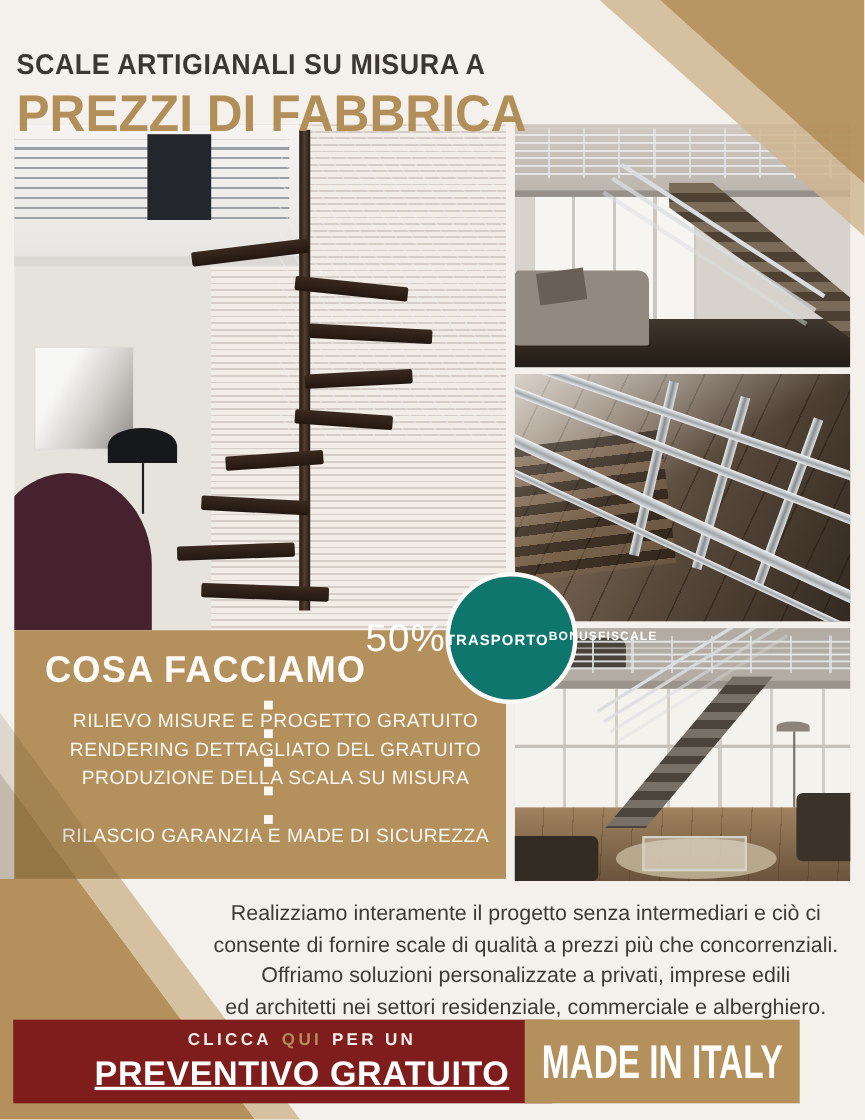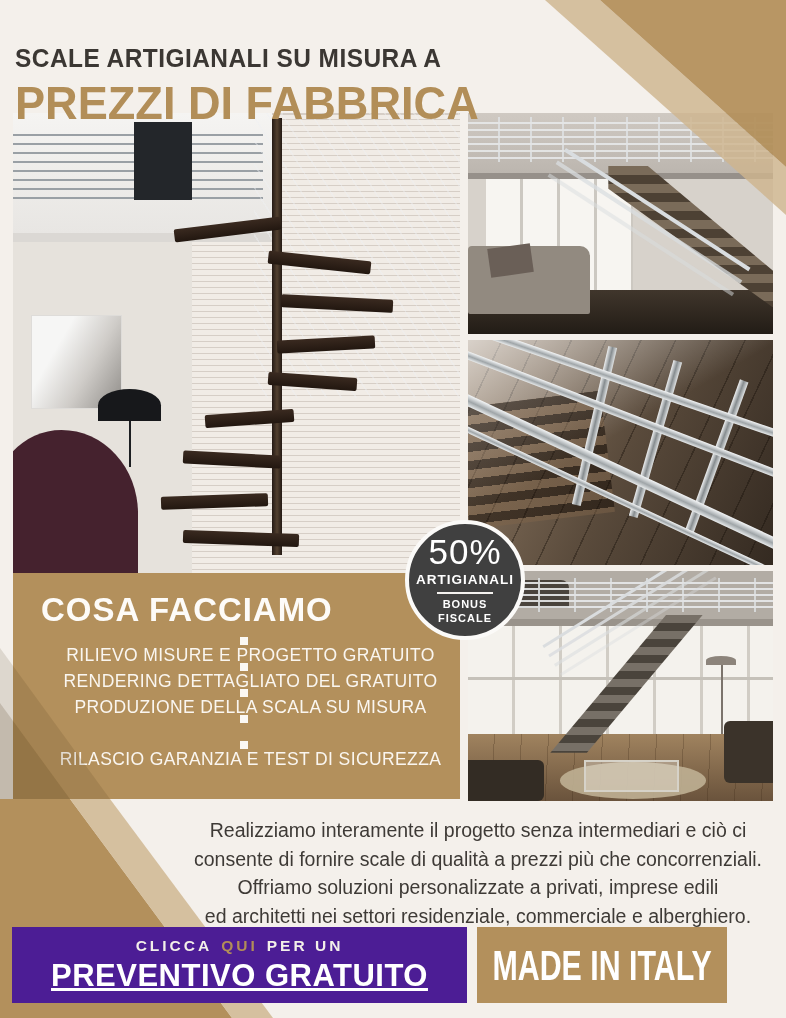--- a/index.html
+++ b/index.html
@@ -103,35 +103,35 @@
   .panel{position:absolute;left:13px;top:573px;width:447px;height:226px;background:#b3905c;z-index:2;}
   .panel-title{margin:17px 0 8px 28px;font-size:34px;font-weight:700;color:#fdfbf8;
     letter-spacing:1px;transform:scaleX(.97);transform-origin:left center;}
   .svc{list-style:none;margin:0;padding:0 0 0 28px;}
   .svc li{display:flex;align-items:center;height:26px;color:#faf6f0;font-size:17.5px;
     letter-spacing:.4px;white-space:nowrap;flex-direction:column;}
   .sq{width:8px;height:8px;background:#fbf8f3;margin-right:14px;flex:0 0 auto;}
 
   
   .badge{position:absolute;left:405px;top:520px;width:120px;height:120px;z-index:6;
-    background:#404040;border:4px solid #fbfaf8;border-radius:50%;box-sizing:border-box;
-    display:flex;flex-direction:column;align-items:center;justify-content:center;
+    background:#0f766e;border:4px solid #fbfaf8;border-radius:50%;box-sizing:border-box;
+    display:flex;flex-direction:row;align-items:center;justify-content:center;
     color:#fff;text-align:center;}
   .badge-percent{font-size:35px;font-weight:400;letter-spacing:1px;line-height:1;}
   .badge-label{font-size:13.5px;font-weight:700;letter-spacing:1px;margin-top:3px;}
   .badge-div{width:56px;height:2px;background:#f4f2ef;margin:5px 0 4px;}
   .badge-sub{font-size:11px;font-weight:700;letter-spacing:1px;line-height:1.25;}
 
   
   .about{position:absolute;left:170px;top:816px;width:616px;z-index:6;
     font-size:19.5px;line-height:28.5px;color:#3e3a36;text-align:center;white-space:pre-line;}
 
   
-  .cta{position:absolute;left:12px;top:927px;width:455px;height:76px;background:#4c1d95;z-index:7;
-    display:flex;flex-direction:column;align-items:center;justify-content:center;cursor:pointer;}
+  .cta{position:absolute;left:12px;top:927px;width:455px;height:76px;background:#7f1d1d;z-index:7;
+    display:flex;flex-direction:column;align-items:center;justify-content:center;cursor:pointer;padding-left:35px;}
   .cta-line1{font-size:15.5px;letter-spacing:3px;color:#f3efe9;font-weight:700;
     display:flex;gap:9px;margin-bottom:3px;}
   .cta-hl{color:#b28e58;}
   .cta-line2{font-size:31px;font-weight:700;letter-spacing:.5px;color:#ffffff;white-space:nowrap;text-decoration:underline;}
   .made{position:absolute;left:477px;top:927px;width:250px;height:76px;background:#b3905c;z-index:7;
     display:flex;align-items:center;justify-content:center;}
   .made span{font-size:41px;font-weight:700;color:#fff;white-space:nowrap;
     transform:scaleX(.74) scaleY(1.05);letter-spacing:0;}
 </style>
 </head>
@@ -223,37 +223,37 @@
         </li>
       <li>
           <span class="sq"></span>
           <span>PRODUZIONE DELLA SCALA SU MISURA</span>
         </li>
       <li>
           <span class="sq"></span>
         </li>
       <li>
           <span class="sq"></span>
-          <span>RILASCIO GARANZIA E TEST DI SICUREZZA</span>
+          <span>RILASCIO GARANZIA E MADE DI SICUREZZA</span>
         </li>
     </ul>
   </div>
 
   <svg class="ribbons" width="786" height="1018" viewBox="0 0 786 1018">
     <polygon points="545,0 600,0 786,167 786,215" fill="rgba(206,180,142,0.82)"></polygon>
     <polygon points="600,0 786,0 786,167" fill="rgba(179,143,89,0.93)"></polygon>
     <polygon points="0,648 110,799 70,799 0,703" fill="rgba(70,45,15,0.13)"></polygon>
     <polygon points="0,703 70,799 0,799" fill="rgba(70,45,15,0.28)"></polygon>
     <polygon points="0,799 70,799 232,1018 0,1018" fill="#b3905c"></polygon>
     <polygon points="70,799 110,799 273,1018 232,1018" fill="rgba(206,180,142,0.82)"></polygon>
   </svg>
 
   <div class="badge">
     <div class="badge-percent">50%</div>
-    <div class="badge-label">ARTIGIANALI</div>
+    <div class="badge-label">TRASPORTO</div>
     <div class="badge-div"></div>
     <div class="badge-sub">BONUS</div>
     <div class="badge-sub">FISCALE</div>
   </div>
 
   <div class="about">Realizziamo interamente il progetto senza intermediari e ciò ci
 consente di fornire scale di qualità a prezzi più che concorrenziali.
 Offriamo soluzioni personalizzate a privati, imprese edili
 ed architetti nei settori residenziale, commerciale e alberghiero.</div>
 

